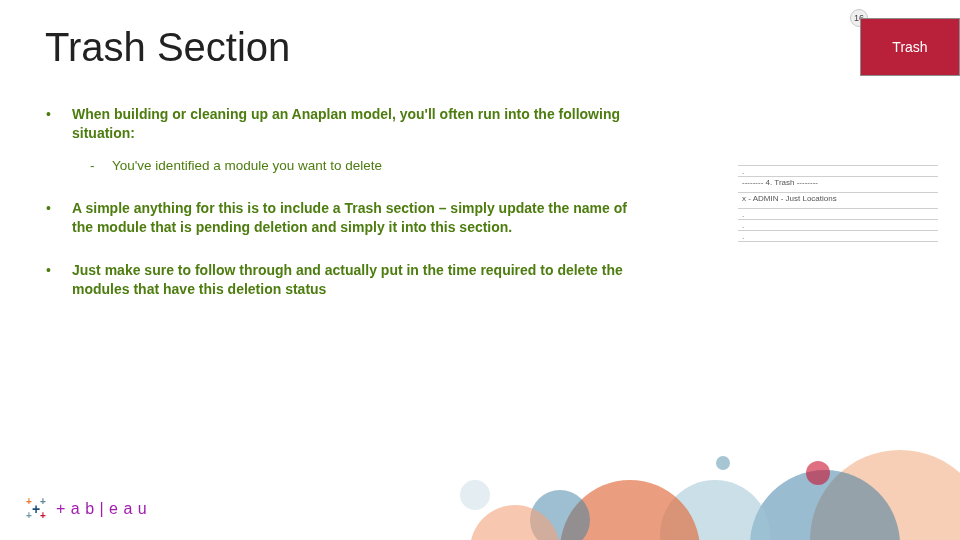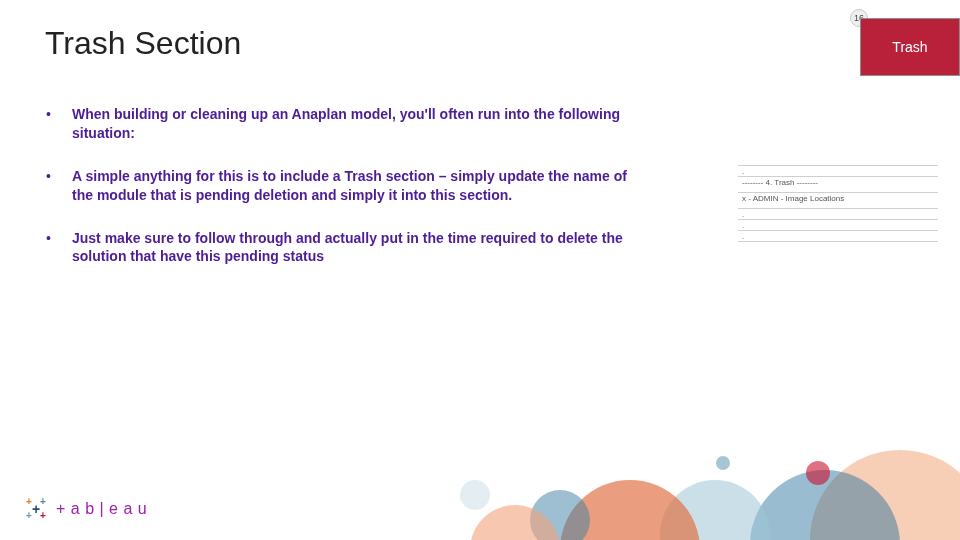--- a/index.html
+++ b/index.html
@@ -1,25 +1,25 @@
 <!DOCTYPE html>
 <html><head>
 <meta charset="utf-8">
 <style>
   * { box-sizing: border-box; margin: 0; padding: 0; }
   html, body { width: 960px; height: 540px; overflow: hidden; font-family: Arial, Helvetica, sans-serif; background: #fff; position: relative; }
   .slide { width: 960px; height: 540px; position: relative; }
 
-  .title { position: absolute; left: 45px; top: 25px; font-size: 32px; font-weight: 400; color: #222; }
+  .title { position: absolute; left: 45px; top: 25px; font-size: 40px; font-weight: 400; color: #222; }
 
   .badge-box { position: absolute; right: 0; top: 18px; width: 100px; height: 58px; background: #b9203a; border: 1px solid #8d8d8d; display: flex; align-items: center; justify-content: center; }
   .badge-box span { color: #fff; font-size: 14px; }
   .badge-num { position: absolute; right: 92px; top: 9px; width: 18px; height: 18px; border-radius: 50%; background: #efefef; border: 1px solid #c9c9c9; font-size: 9px; color: #444; display: flex; align-items: center; justify-content: center; }
 
-  .content { position: absolute; left: 40px; top: 105px; width: 605px; font-size: 14px; color: #4c1d95; }
+  .content { position: absolute; left: 40px; top: 105px; width: 605px; font-size: 14px; color: #4d7c0f; }
   ul.main { list-style: none; }
   ul.main > li { position: relative; padding-left: 32px; margin-bottom: 24px; font-weight: 700; line-height: 1.35; }
   ul.main > li::before { content: "•"; position: absolute; left: 6px; top: 0; font-weight: 400; }
   ul.main > li.normal { font-weight: 400; }
   ul.sub { list-style: none; margin-top: 14px; font-weight: 400; }
   ul.sub > li { position: relative; padding-left: 40px; margin-bottom: 14px; line-height: 1.35; font-size: 13.5px; }
   ul.sub > li::before { content: "-"; position: absolute; left: 18px; top: 0; }
   b { font-weight: 700; }
 
   .ex-box { position: absolute; right: 22px; top: 165px; width: 200px; border-top: 1px solid #cfcfcf; }
@@ -50,33 +50,34 @@
   <div class="badge-num">16</div>
   <div class="badge-box">
     <span>Trash</span>
   </div>
 
   <div class="content">
     <ul class="main">
       <li>
         <span>When building or cleaning up an Anaplan model, you'll often run into the following situation:</span>
         <ul class="sub">
+          <li>You've identified a module you want to delete</li>
         </ul>
       </li>
       <li>
         <span>A simple anything for this is to include a </span><b>Trash</b><span> section – simply update the name of the module that is pending deletion and simply it into this section.</span>
       </li>
-      <li class="normal" style="font-weight:700">Just make sure to follow through and actually put in the time required to delete the solution that have this pending status</li>
+      <li class="normal" style="font-weight:700">Just make sure to follow through and actually put in the time required to delete the modules that have this deletion status</li>
     </ul>
   </div>
 
   <div class="ex-box">
     <div class="ex-row small">.</div>
     <div class="ex-row">-------- 4. Trash --------</div>
-    <div class="ex-row">x - ADMIN - Image Locations</div>
+    <div class="ex-row">x - ADMIN - Just Locations</div>
     <div class="ex-row small">.</div>
     <div class="ex-row small">.</div>
     <div class="ex-row small">.</div>
   </div>
 
   <div class="logo">
     <div class="logo-mark">
       <span class="p p1">+</span>
         <span class="p p2">+</span>
         <span class="p p3">+</span>

